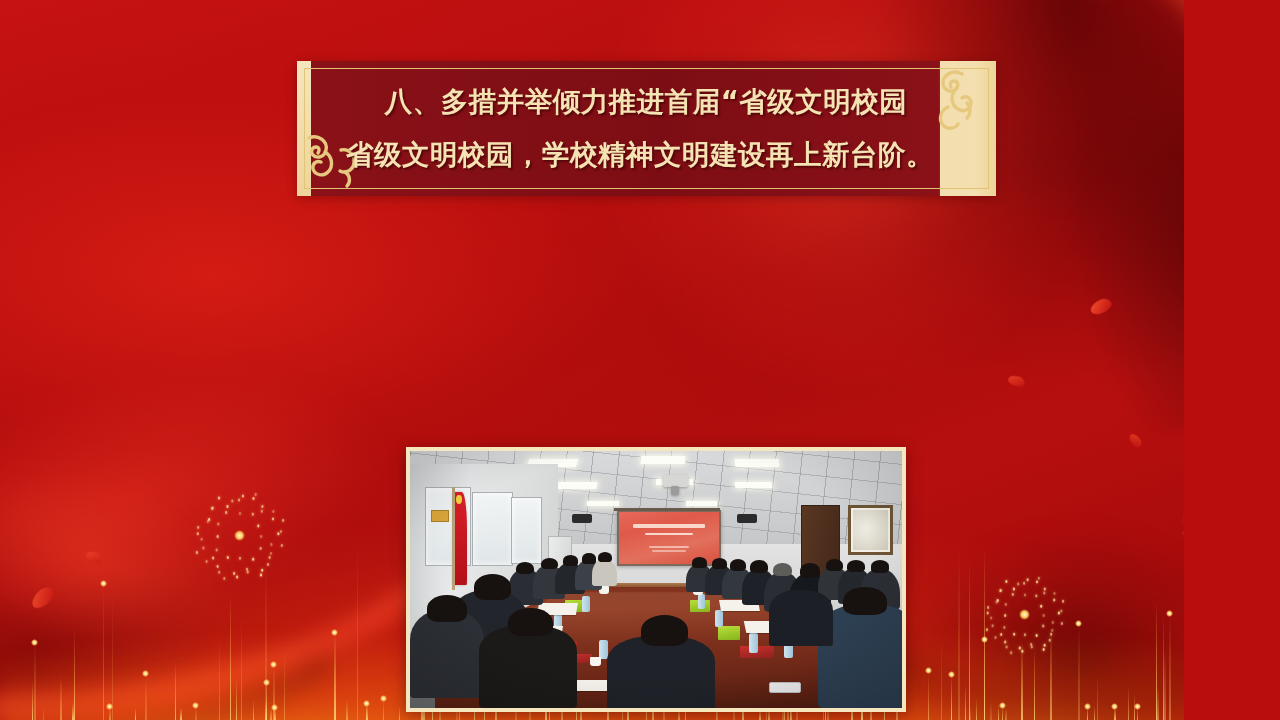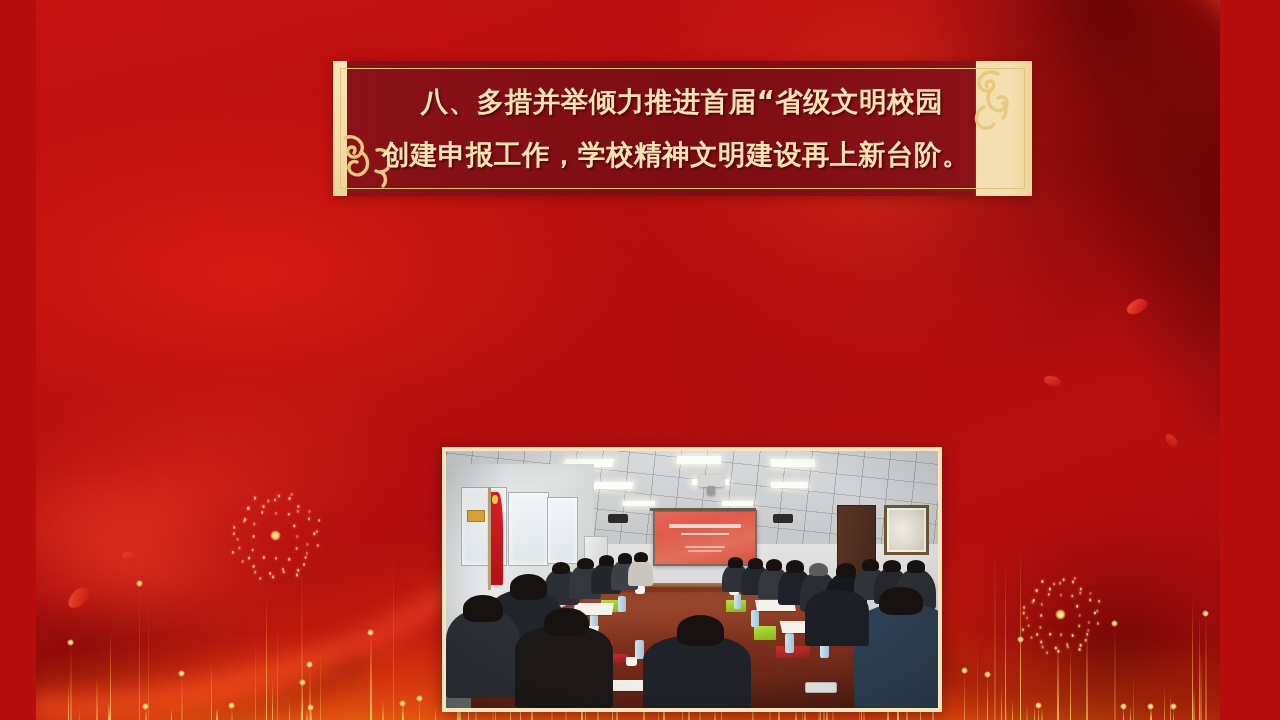--- a/index.html
+++ b/index.html
@@ -8,21 +8,20 @@
     font-family:"Liberation Sans","DejaVu Sans",sans-serif;
     background:#b80d0d;
   }
   #slide{
     position:relative;width:1184px;height:720px;overflow:hidden;
     background:
       radial-gradient(ellipse 70% 55% at 18% 38%, rgba(214,28,20,.95) 0%, rgba(190,16,14,.55) 45%, rgba(160,8,8,0) 75%),
       radial-gradient(ellipse 45% 38% at 88% 22%, rgba(120,6,8,.85) 0%, rgba(150,10,10,.35) 55%, rgba(160,10,10,0) 80%),
       radial-gradient(ellipse 120% 60% at 50% 108%, rgba(255,150,20,.55) 0%, rgba(235,80,12,.30) 28%, rgba(190,14,12,0) 62%),
       linear-gradient(160deg,#c71212 0%,#bb0f0f 22%,#a60b0b 48%,#b70f0f 70%,#9d0909 100%);
-    margin-left: 36px;
   }
 
   
   .silk{position:absolute;pointer-events:none;}
   .silk-tr{top:-160px;right:-150px;width:760px;height:620px;
     background:
       radial-gradient(ellipse 48% 60% at 36% 46%, rgba(255,60,40,.55) 0%, rgba(255,50,35,.18) 40%, rgba(0,0,0,0) 68%),
       radial-gradient(ellipse 36% 48% at 68% 30%, rgba(90,3,5,.80) 0%, rgba(110,5,6,.35) 48%, rgba(0,0,0,0) 72%),
       radial-gradient(ellipse 30% 60% at 84% 70%, rgba(70,2,4,.72) 0%, rgba(0,0,0,0) 70%);
     filter:blur(6px);transform:rotate(-8deg);}
@@ -525,21 +524,21 @@
           <path d="M8 10c9-4 19 3 17 12-1 7-9 9-13 5-3-3-1-8 3-8 3 0 4 3 2 6"></path>
           <path d="M24 24c7 4 9 14 3 20-5 5-13 3-15-3-1-5 3-9 8-7"></path>
           <path d="M40 22c8-2 14 5 13 13-1 7-8 11-14 8"></path>
           <path d="M44 44c5 3 6 10 2 14"></path>
         </g>
       </svg>
     </div>
 
     <div id="banner-title">
       <span>八、多措并举倾力推进首届“省级文明校园</span>
-      <span class="l2">创建申报工作，学校精神文明建设再上新台阶。</span>
+      <span class="l2">省级文明校园，学校精神文明建设再上新台阶。</span>
     </div>
   </div>
 
 
   <div id="photo-frame">
     <div id="photo">
 
       <div class="ph ceiling">
         <div class="ceil-grid"></div>
       </div>

